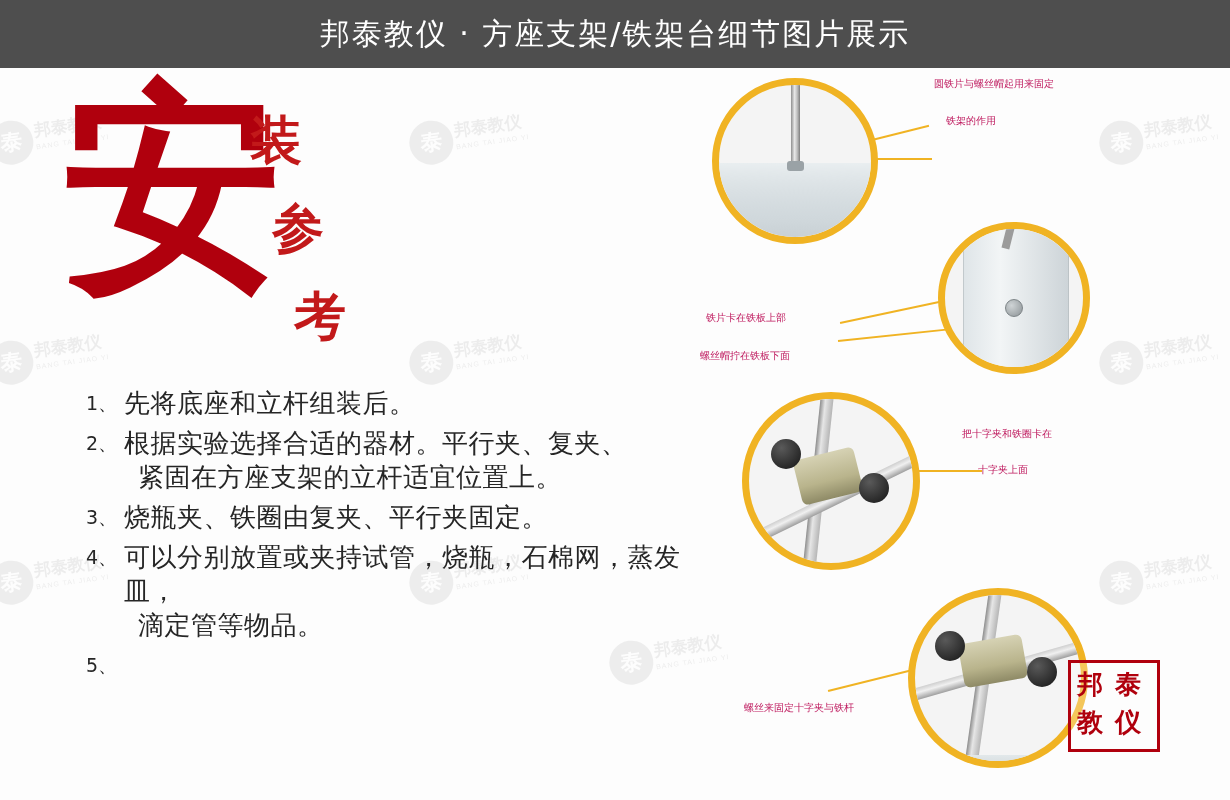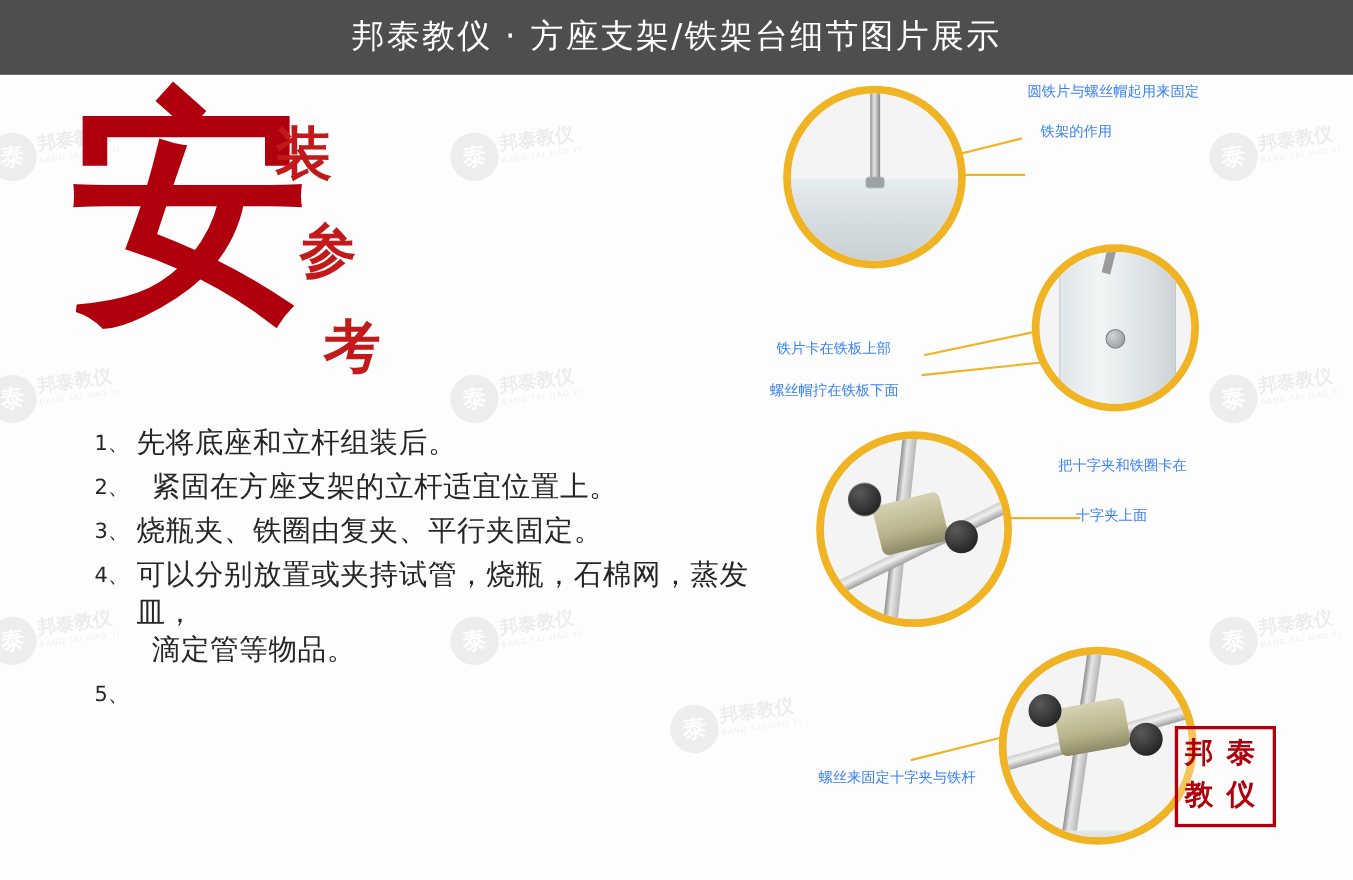--- a/index.html
+++ b/index.html
@@ -283,22 +283,22 @@
   .p4 .base {
     position: absolute;
     left: 30px; top: 160px;
     width: 130px; height: 26px;
     background: linear-gradient(to bottom,#e2e8ea,#c3cace);
   }
 
   
   .anno {
     position: absolute;
-    font-size: 13px;
-    color: #3b82f6;
+    font-size: 10px;
+    color: #be185d;
     font-family: "DejaVu Sans", sans-serif;
     white-space: nowrap;
     z-index: 4;
     line-height: 16px;
   }
   .leader {
     position: absolute;
     background: #f0b323;
     height: 1.5px;
     z-index: 2;
@@ -399,20 +399,21 @@
   <div class="steps">
     <div class="step">
       <div class="step-num">1、</div>
       <div class="step-lines">
         <div class="step-line">先将底座和立杆组装后。</div>
       </div>
     </div>
     <div class="step">
       <div class="step-num">2、</div>
       <div class="step-lines">
+        <div class="step-line">根据实验选择合适的器材。平行夹、复夹、</div>
         <div class="step-line indent">紧固在方座支架的立杆适宜位置上。</div>
       </div>
     </div>
     <div class="step">
       <div class="step-num">3、</div>
       <div class="step-lines">
         <div class="step-line">烧瓶夹、铁圈由复夹、平行夹固定。</div>
       </div>
     </div>
     <div class="step">
@@ -470,21 +471,21 @@
       <div class="knob1"></div>
       <div class="knob2"></div>
       <div class="base"></div>
     </div>
   </div>
 
   <div class="anno" style="left:934px; top:76px;">圆铁片与螺丝帽起用来固定</div>
   <div class="anno" style="left:934px; top:113px;margin-left:12px;">铁架的作用</div>
   <div class="anno" style="left:706px; top:310px;">铁片卡在铁板上部</div>
   <div class="anno" style="left:700px; top:348px;">螺丝帽拧在铁板下面</div>
-  <div class="anno" style="left:962px; top:416px;">把十字夹和铁圈卡在</div>
+  <div class="anno" style="left:962px; top:426px;">把十字夹和铁圈卡在</div>
   <div class="anno" style="left:978px; top:462px;">十字夹上面</div>
   <div class="anno" style="left:700px; top:700px;margin-left:44px;">螺丝来固定十字夹与铁杆</div>
 
   <div class="seal">
     <div class="seal-text s1">邦</div>
     <div class="seal-text s2">泰</div>
     <div class="seal-text s3">教</div>
     <div class="seal-text s4">仪</div>
   </div>
 

